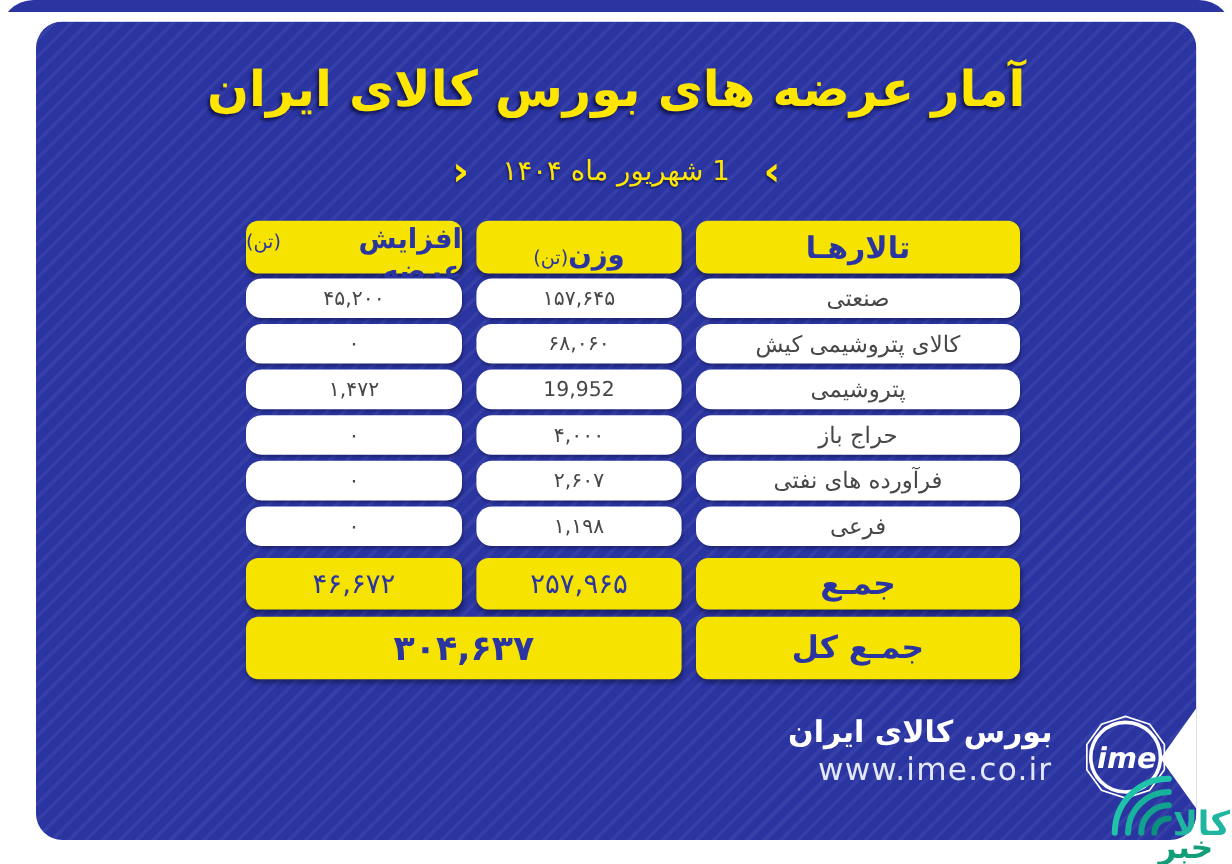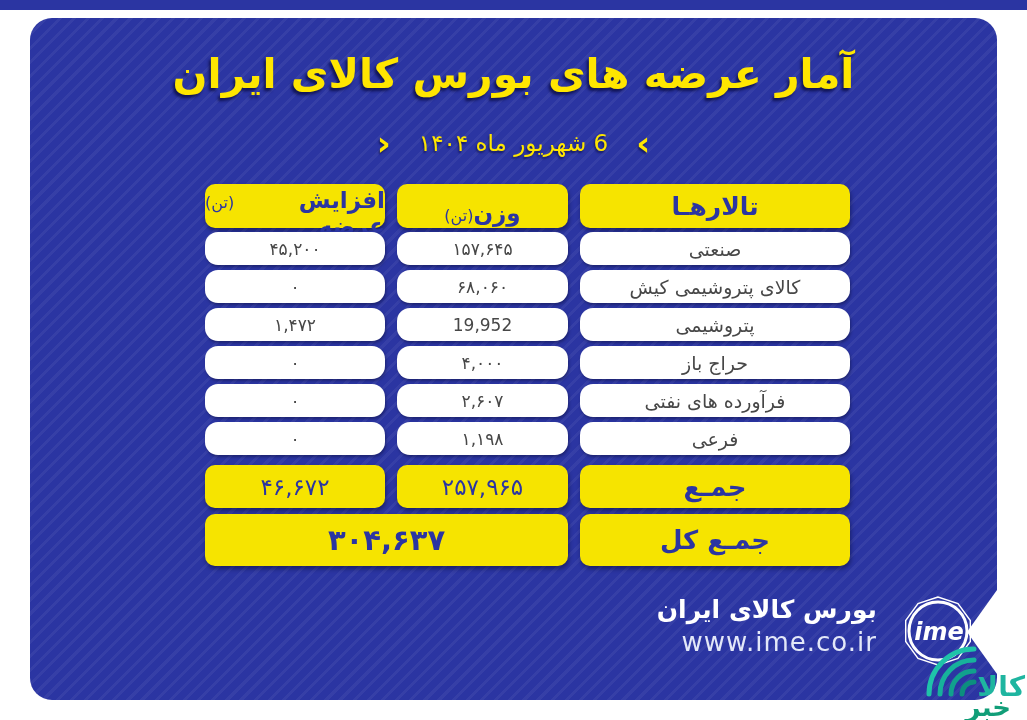--- a/index.html
+++ b/index.html
@@ -1,18 +1,18 @@
 <!DOCTYPE html>
 <html lang="fa"><head>
 <meta charset="utf-8">
 <style>
   * { margin:0; padding:0; box-sizing:border-box; }
   html,body { background:#ffffff; }
   body { font-family:"DejaVu Sans", sans-serif; }
-  #stage { position:relative; width:1027px; height:720px; background:#ffffff; overflow:hidden; }
+  #stage { position:relative; width:1027px; height:720px; background:#ffffff; overflow:hidden;border-radius:28px; }
 
   .topbar { position:absolute; left:0; top:0; width:1027px; height:10px; background:#2b35a2; }
 
   .card {
     position:absolute; left:30px; top:18px; width:967px; height:682px;
     background-color:#2b35a2;
     background-image:repeating-linear-gradient(135deg, rgba(255,255,255,0.05) 0 3px, rgba(255,255,255,0) 3px 10px);
     border-radius:22px;
   }
 
@@ -93,21 +93,21 @@
 <div id="stage">
 
   <div class="topbar"></div>
 
   <div class="card">
 
     <div class="title">آمار عرضه های بورس کالای ایران</div>
 
     <div class="date-row">
       <span class="chev">›</span>
-      <span class="date-text">6 شهریور ماه ۱۴۰۴</span>
+      <span class="date-text">1 شهریور ماه ۱۴۰۴</span>
       <span class="chev">‹</span>
     </div>
 
     <div class="table">
 
       <div class="t-row hdr-row">
         <div class="cell ybox hdr c-halls">
           <span class="hdr-halls">تالارهـا</span>
         </div>
         <div class="cell ybox hdr c-weight">

